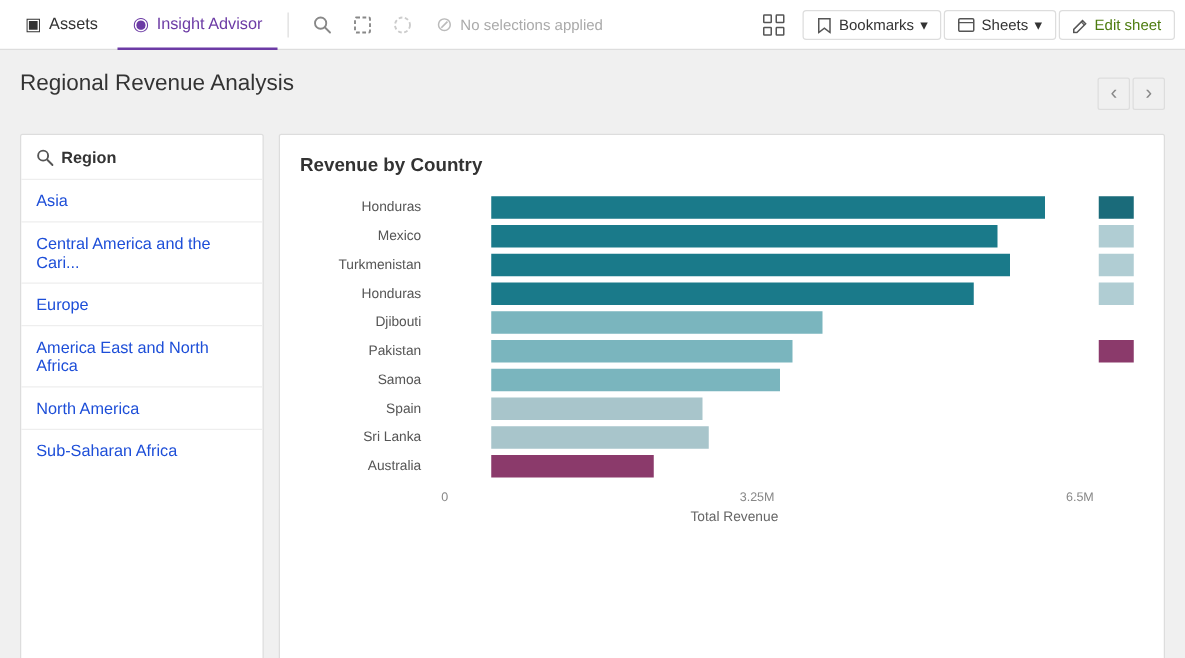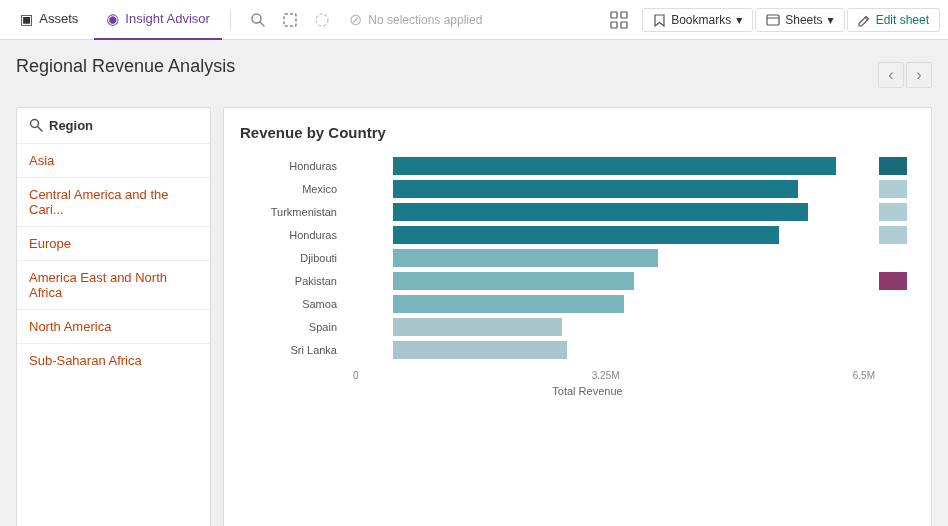--- a/index.html
+++ b/index.html
@@ -32,45 +32,45 @@
     .spacer { flex: 1; }
     .right-actions { display: flex; align-items: center; gap: 2px; }
     .action-btn {
       display: flex; align-items: center; gap: 5px; padding: 4px 10px;
       border: 1px solid #ddd; border-radius: 3px; background: #fff;
       cursor: pointer; font-size: 12px; color: #333;
     }
     .edit-sheet-btn {
       display: flex; align-items: flex-end; gap: 5px; padding: 4px 10px;
       border: 1px solid #ddd; border-radius: 3px; background: #fff;
-      cursor: pointer; font-size: 12px; color: #0f766e;
+      cursor: pointer; font-size: 12px; color: #4d7c0f;
     }
     .grid-icon-btn {
       width: 30px; height: 30px; display: flex; align-items: center; justify-content: center;
       cursor: pointer; color: #666; margin-right: 6px;
     }
 
     
     .page-content { padding: 16px; }
     .page-title { font-size: 18px; font-weight: 400; color: #333; margin-bottom: 16px; }
 
     .main-layout { display: flex; gap: 12px; }
 
     
     .left-panel {
       width: 195px; background: #fff; border: 1px solid #ddd; border-radius: 2px; flex-shrink: 0;
     }
     .search-row {
-      display: flex; align-items: flex-start; gap: 6px; padding: 10px 12px;
+      display: flex; align-items: flex-end; gap: 6px; padding: 10px 12px;
       border-bottom: 1px solid #eee;
     }
     .search-label { font-weight: 600; font-size: 13px; }
     .region-list { }
     .region-item {
-      padding: 9px 12px; font-size: 13px; color: #c2410c; border-bottom: 1px solid #eee;
+      padding: 9px 12px; font-size: 13px; color: #1d4ed8; border-bottom: 1px solid #eee;
       cursor: pointer;
     }
     .region-item:last-child { border-bottom: none; }
 
     
     .chart-panel {
       flex: 1; background: #fff; border: 1px solid #ddd; border-radius: 2px;
       padding: 16px; min-height: 430px;
     }
     .chart-title { font-size: 15px; font-weight: 600; margin-bottom: 16px; color: #333; }
@@ -263,20 +263,26 @@
                 <div class="bar-container">
                   <div class="bar-fill" style="width: 35%; background: rgb(168, 197, 203); height: 100%; display: block;"></div>
                 </div>
               </div>
               <div class="bar-row">
                 <div class="bar-label">Sri Lanka</div>
                 <div class="bar-container">
                   <div class="bar-fill" style="width: 36%; background: rgb(168, 197, 203); height: 100%; display: block;"></div>
                 </div>
               </div>
+              <div class="bar-row">
+                <div class="bar-label">Australia</div>
+                <div class="bar-container">
+                  <div class="bar-fill" style="width: 27%; background: rgb(139, 58, 107); height: 100%; display: block;"></div>
+                </div>
+              </div>
             </div>
 
           <div class="chart-axis">
             <span>0</span>
             <span>3.25M</span>
             <span>6.5M</span>
           </div>
           <div class="chart-xlabel">Total Revenue</div>
         </div>
 

